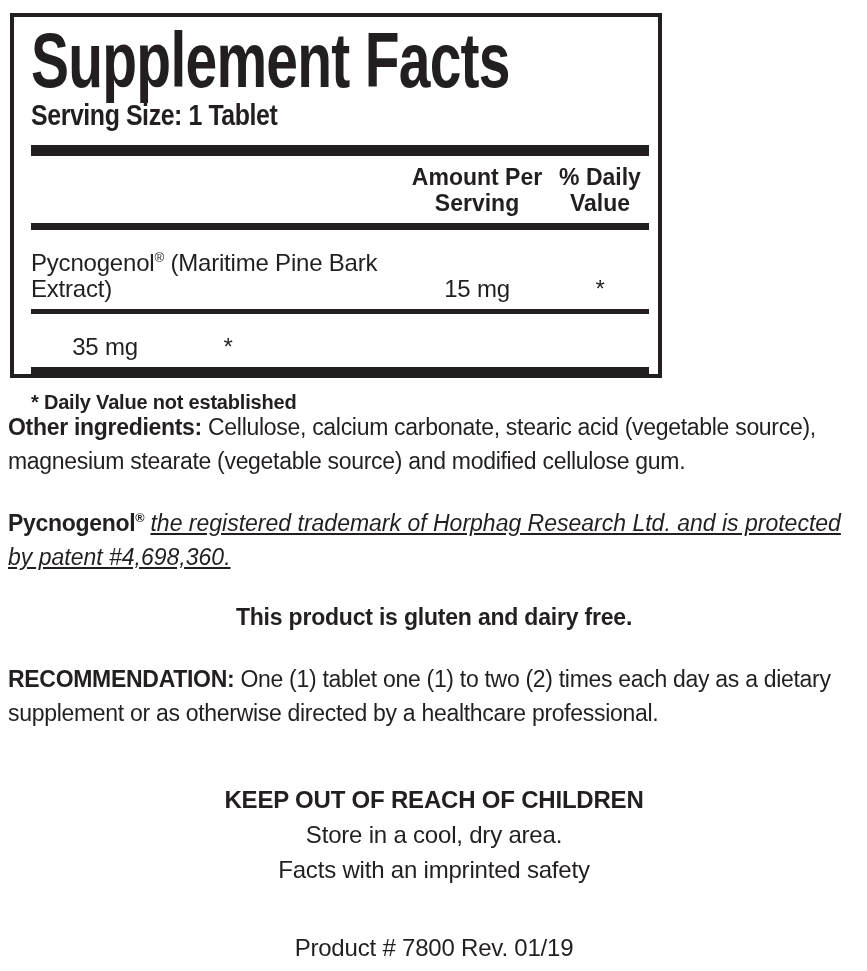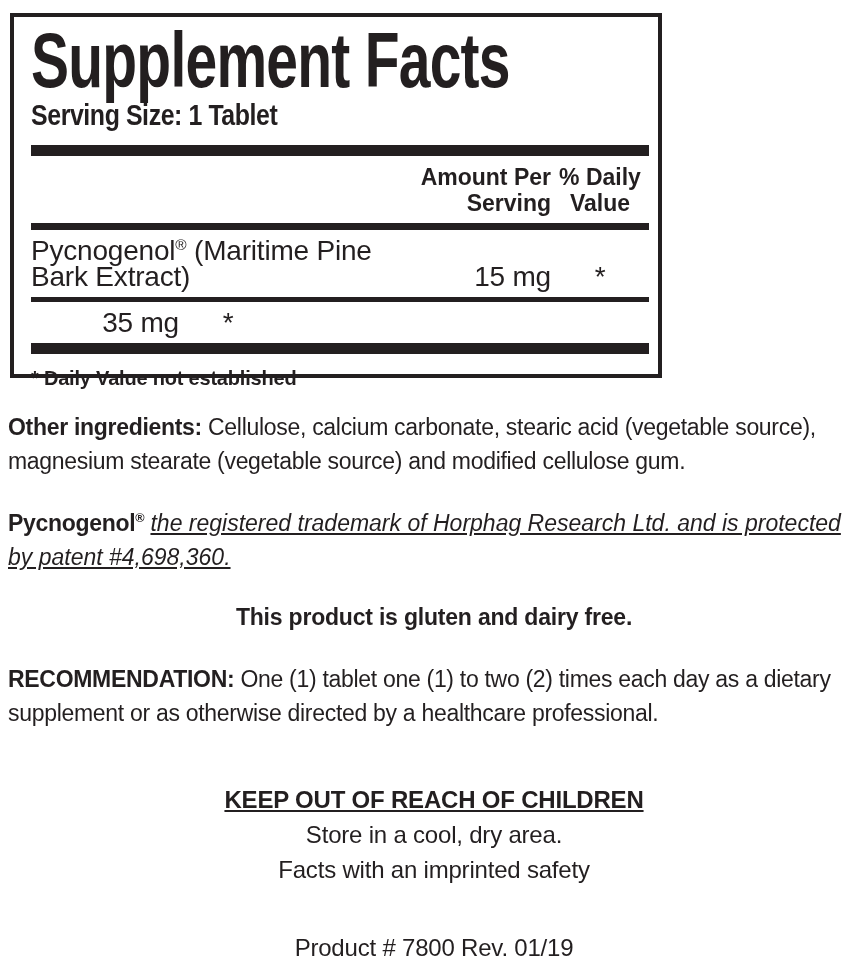--- a/index.html
+++ b/index.html
@@ -32,41 +32,41 @@
     margin-top:8px;
   }
   .bar { background:var(--ink); width:100%; }
   .bar-thick { height:11px; }
   .bar-med   { height:7px; }
   .bar-thin  { height:5px; }
   .bar-top   { margin-top:15px; }
   .t-row { display:flex; align-items:flex-end; }
   .t-head { margin-top:8px; padding-bottom:7px; font-weight:bold; font-size:23px; line-height:26px; }
   .c-name { flex:1; text-align:left; }
-  .c-amt  { width:148px; text-align:right; }
+  .c-amt  { width:148px; text-align:center; }
   .c-dv   { width:98px;  text-align:center; }
-  .t-ing  { font-size:28px; line-height:26px; letter-spacing:-0.2px; padding:8px 0 7px 0; }
+  .t-ing  { font-size:24px; line-height:26px; letter-spacing:-0.2px; padding:8px 0 7px 0;margin-top:12px; }
   .t-ing sup { font-size:0.55em; vertical-align:super; line-height:0; }
   .sf-footnote { font-weight:bold; font-size:20px; line-height:26px; margin-top:11px; letter-spacing:-0.2px; }
 
   
   .copy { position:absolute; left:8px; top:378px; width:852px; }
   .para { font-size:23px; line-height:34px; letter-spacing:-0.3px; }
   .para b { letter-spacing:-0.3px; }
   .p-other { margin-top:32px; }
   .p-trademark { margin-top:28px; }
   .p-trademark i { letter-spacing:0;text-decoration:underline; }
   .p-trademark sup { font-size:0.55em; vertical-align:super; line-height:0; }
   .center-bold {
     margin-top:26px; text-align:center;
     font-weight:bold; font-size:23px; line-height:34px; letter-spacing:-0.2px;
   }
   .p-rec { margin-top:28px; }
   .warning { margin-top:52px; text-align:center; font-size:24px; line-height:35px; letter-spacing:-0.2px; }
-  .warn-head { font-weight:bold; letter-spacing:-0.2px;text-decoration:underline; }
+  .warn-head { font-weight:bold; letter-spacing:-0.2px; }
   .product { margin-top:48px; text-align:center; font-size:24px; line-height:26px; letter-spacing:-0.2px; }
 </style>
 </head>
 <body>
 
 <div class="page">
 
   <div class="facts-box">
     <div class="sf-title">Supplement Facts</div>
     <div class="sf-serving">Serving Size: 1 Tablet</div>

